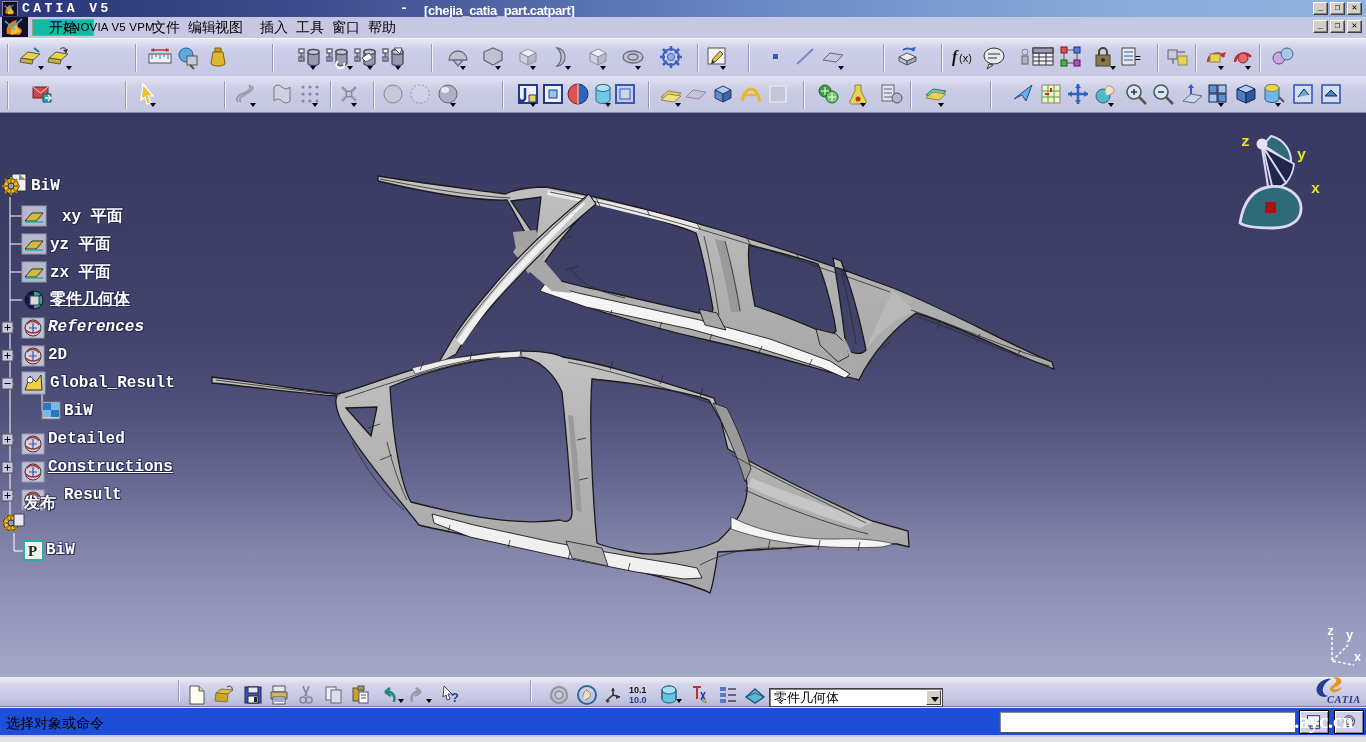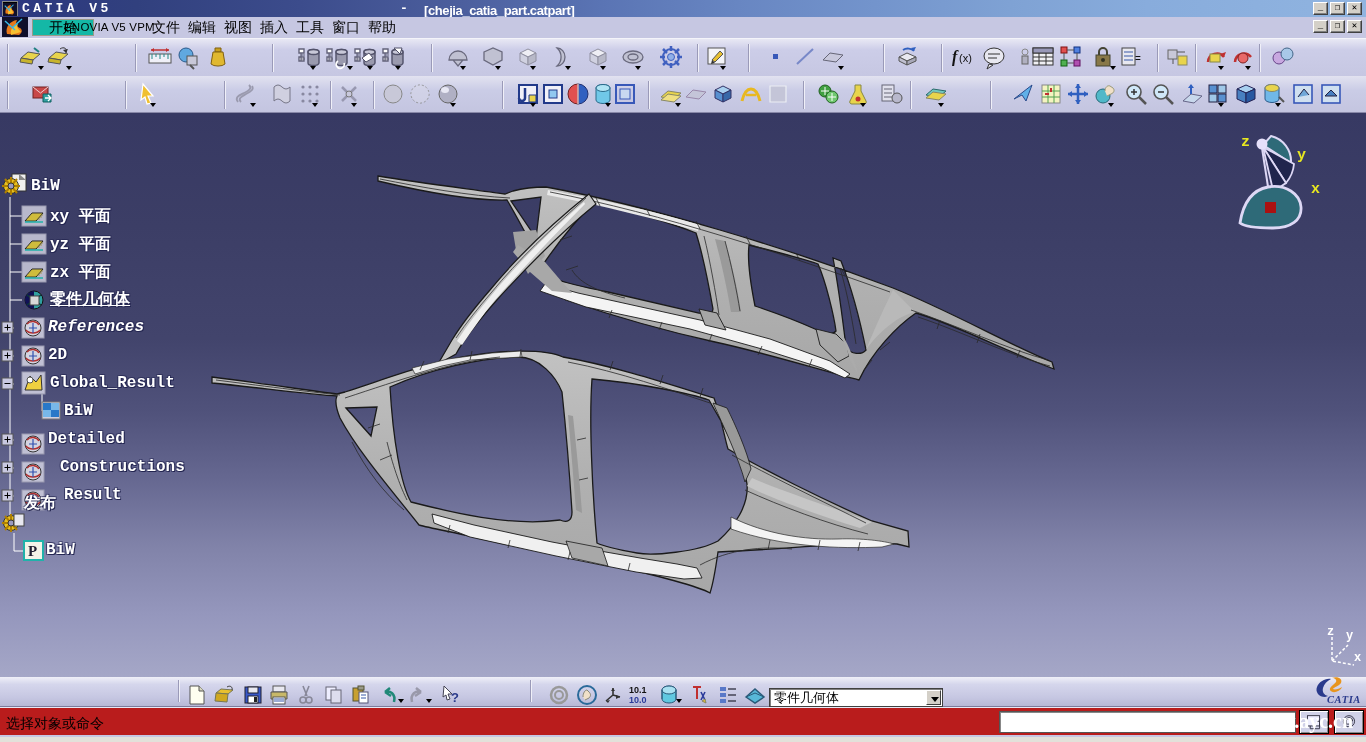--- a/index.html
+++ b/index.html
@@ -51,21 +51,21 @@
   background:linear-gradient(180deg,#f0f0f8 0%,#d5d6ec 25%,#c6c7e2 70%,#b8b9d6 100%); border-bottom:1px solid #7c7c9c; }
 .bic { position:absolute; width:22px; height:22px; top:7px; }
 .bic svg { width:100%; height:100%; }
 
 
 #combo { position:absolute; left:769px; top:688px; width:174px; height:19px; background:#fff; border:1px solid #404040; box-shadow:inset 1px 1px 0 #808080; font-size:13px; line-height:17px; padding-left:4px; }
 #combo .cbtn { position:absolute; right:1px; top:1px; width:15px; height:15px; background:#d4d0c8; border-top:1px solid #fff; border-left:1px solid #fff; border-right:1px solid #404040; border-bottom:1px solid #404040; }
 #combo .cbtn:after { content:""; position:absolute; left:4px; top:6px; border-left:4px solid transparent; border-right:4px solid transparent; border-top:5px solid #000; }
 
 
-#statusbar { position:absolute; left:0; top:707px; width:1366px; height:28px; background:#b91c1c; border-top:1px solid #e8e8f4; }
+#statusbar { position:absolute; left:0; top:707px; width:1366px; height:28px; background:#1d4ed8; border-top:1px solid #e8e8f4; }
 #statusbar .stext { position:absolute; left:6px; top:7px; font-size:14px; color:#000; }
 #statusfield { position:absolute; left:999px; top:711px; width:297px; height:22px; background:#fff; border:1px solid #555; box-shadow:inset 1px 1px 0 #888; }
 .sbtn { position:absolute; top:710px; width:30px; height:24px; background:#d0d1e8; border:1px solid #000; box-shadow:inset 1px 1px 0 #fff, inset -1px -1px 0 #888; }
 #bottomstrip { position:absolute; left:0; top:737px; width:1366px; height:5px; background:#e2e1da; }
 
 
 #dslogo { position:absolute; left:1312px; top:674px; width:50px; height:31px; }
 
 
 #watermark { position:absolute; left:1252px; top:710px; color:#fff; font-weight:bold; font-size:20px; font-family:"Liberation Serif",serif; }
@@ -95,21 +95,21 @@
     <div class="micon"><svg viewBox="0 0 26 20">
 <rect width="26" height="20" fill="#10102a"></rect>
 <path d="M5,17 C3,10 8,4 15,3 C13,7 15,10 18,11 C21,13 20,16 17,18 Z" fill="#e87818"></path>
 <path d="M9,18 C8,12 11,8 16,7 C14,11 17,12 19,15 Z" fill="#f8c030"></path>
 <path d="M3,4 L13,13 M20,2 L10,11" stroke="#38b8e8" stroke-width="1.5"></path>
 </svg></div>
     <div class="mitem" style="left:32px; background:#14b8a6; padding:0 16px; border:1px solid #9a9a88; line-height:15px;">开始</div>
     <div class="mitem" style="left:64px; font-size:11.5px; letter-spacing:0.2px;">ENOVIA V5 VPM</div>
     <div class="mitem" style="left:152px;">文件</div>
     <div class="mitem" style="left:188px;">编辑</div>
-    <div class="mitem" style="left:224px;">视图</div>
+    <div class="mitem" style="left:215px;">视图</div>
     <div class="mitem" style="left:260px;">插入</div>
     <div class="mitem" style="left:296px;">工具</div>
     <div class="mitem" style="left:332px;">窗口</div>
     <div class="mitem" style="left:368px;">帮助</div>
     <div class="winbtns" style="right:4px; top:3px;">
       <div class="winbtn">_</div>
         <div class="winbtn">❐</div>
         <div class="winbtn">✕</div>
     </div>
   </div>
@@ -706,30 +706,30 @@
         <circle cx="9" cy="11" r="3" fill="#9a9ac0" stroke="#333"></circle>
         <rect x="12" y="2" width="10" height="12" fill="#e8e8f0" stroke="#444"></rect>
       </g>
 
       <g transform="translate(24,541)">
         <rect width="19" height="19" fill="#f4f4e8" stroke="#20b2aa" stroke-width="2"></rect>
         <text x="4" y="15" font-family="Liberation Serif" font-size="15" font-weight="bold" fill="#223">P</text>
       </g>
     </svg>
     <div class="trow" style="left:31px; top:64px;">BiW</div>
-    <div class="trow" style="left:50px; top:93px;">xy 平面</div>
+    <div class="trow" style="left:62px; top:93px;">xy 平面</div>
     <div class="trow" style="left:50px; top:121px;">yz 平面</div>
     <div class="trow" style="left:50px; top:149px;font-family:Liberation Mono, monospace;">zx 平面</div>
     <div class="trow" style="left:50px; top:176px; text-decoration:underline;">零件几何体</div>
     <div class="trow" style="left:48px; top:205px;font-style:italic;">References</div>
     <div class="trow" style="left:48px; top:233px;">2D</div>
     <div class="trow" style="left:50px; top:261px;">Global_Result</div>
     <div class="trow" style="left:64px; top:289px;">BiW</div>
     <div class="trow" style="left:48px; top:317px;">Detailed</div>
-    <div class="trow" style="left:60px; top:345px;">Constructions</div>
+    <div class="trow" style="left:48px; top:345px;text-decoration:underline;">Constructions</div>
     <div class="trow" style="left:64px; top:373px;">Result</div>
     <div class="trow" style="left:24px; top:380px;">发布</div>
     <div class="trow" style="left:46px; top:428px;">BiW</div>
     <svg id="compass" width="95" height="115" viewBox="1234 128 95 115">
       <path d="M1262,148 L1271,206" stroke="#ddd8f5" stroke-width="2" fill="none"></path>
       <path d="M1263,145 L1271,136 A26,26 0 0 1 1291,163 Z" fill="#2e6a78" stroke="#ddd8f5" stroke-width="2"></path>
       <path d="M1263,147 L1294,164 A34,34 0 0 1 1286,183 Z" fill="#20254d" stroke="#ddd8f5" stroke-width="1.8"></path>
       <path d="M1263,147 L1286,183 A38,38 0 0 1 1273,190 Z" fill="#20254d" stroke="#ddd8f5" stroke-width="1.8"></path>
       <path d="M1240,223 C 1243,204 1252,190 1268,187 C 1286,184 1300,194 1301,207 C 1302,220 1291,228 1273,228 C 1259,228 1245,227 1240,223 Z" fill="#2e6a78" stroke="#ddd8f5" stroke-width="2.8"></path>
       <circle cx="1262" cy="144" r="5.5" fill="#e6e0fa"></circle>

